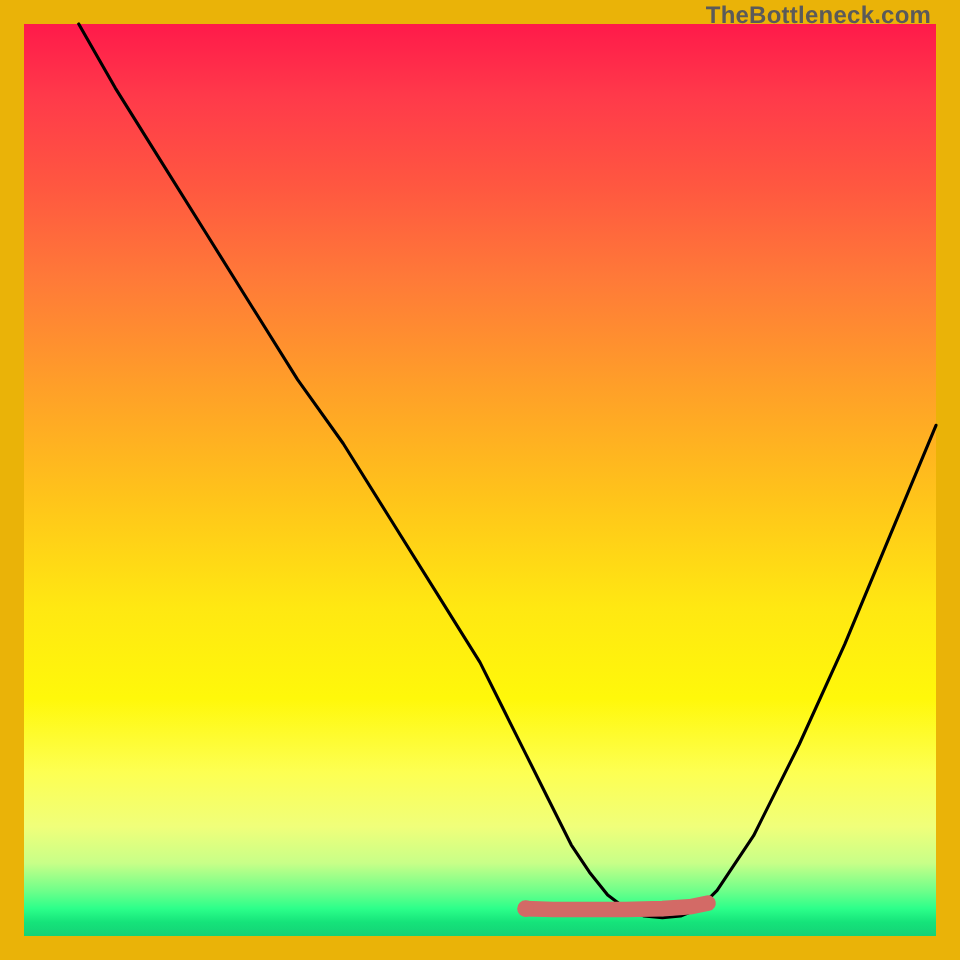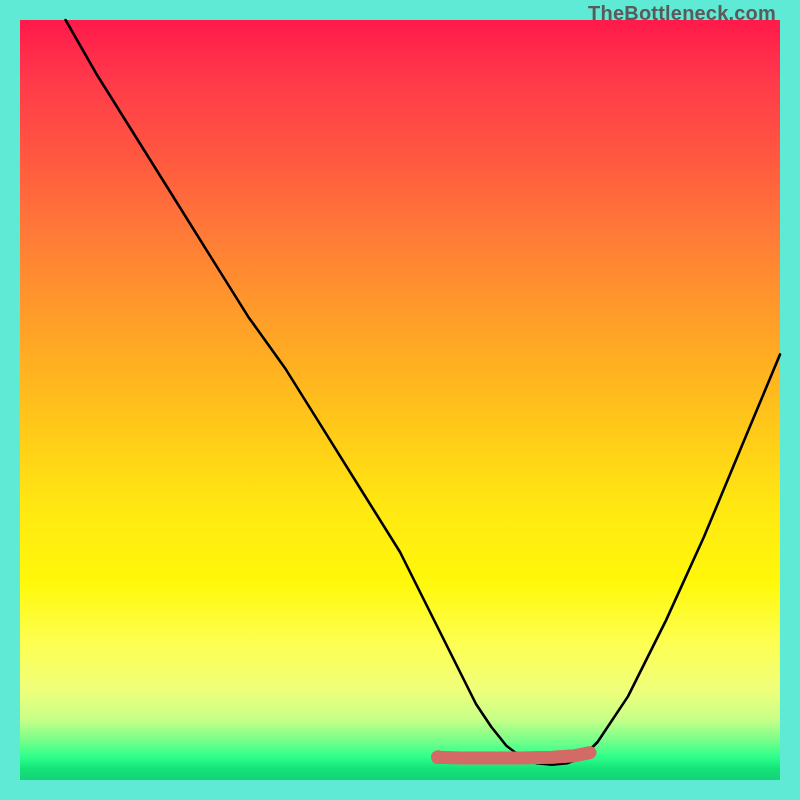--- a/index.html
+++ b/index.html
@@ -8,21 +8,21 @@
     width: 800px;
     height: 800px;
     background: #000;
     overflow: hidden;
     font-family: Arial, Helvetica, sans-serif;
   }
   .frame {
     position: relative;
     width: 800px;
     height: 800px;
-    background: #5eead4;
+    background: #eab308;
   }
   .plot-area {
     position: absolute;
     left: 20px;
     top: 20px;
     width: 760px;
     height: 760px;
     
     background: linear-gradient(
       to bottom,

